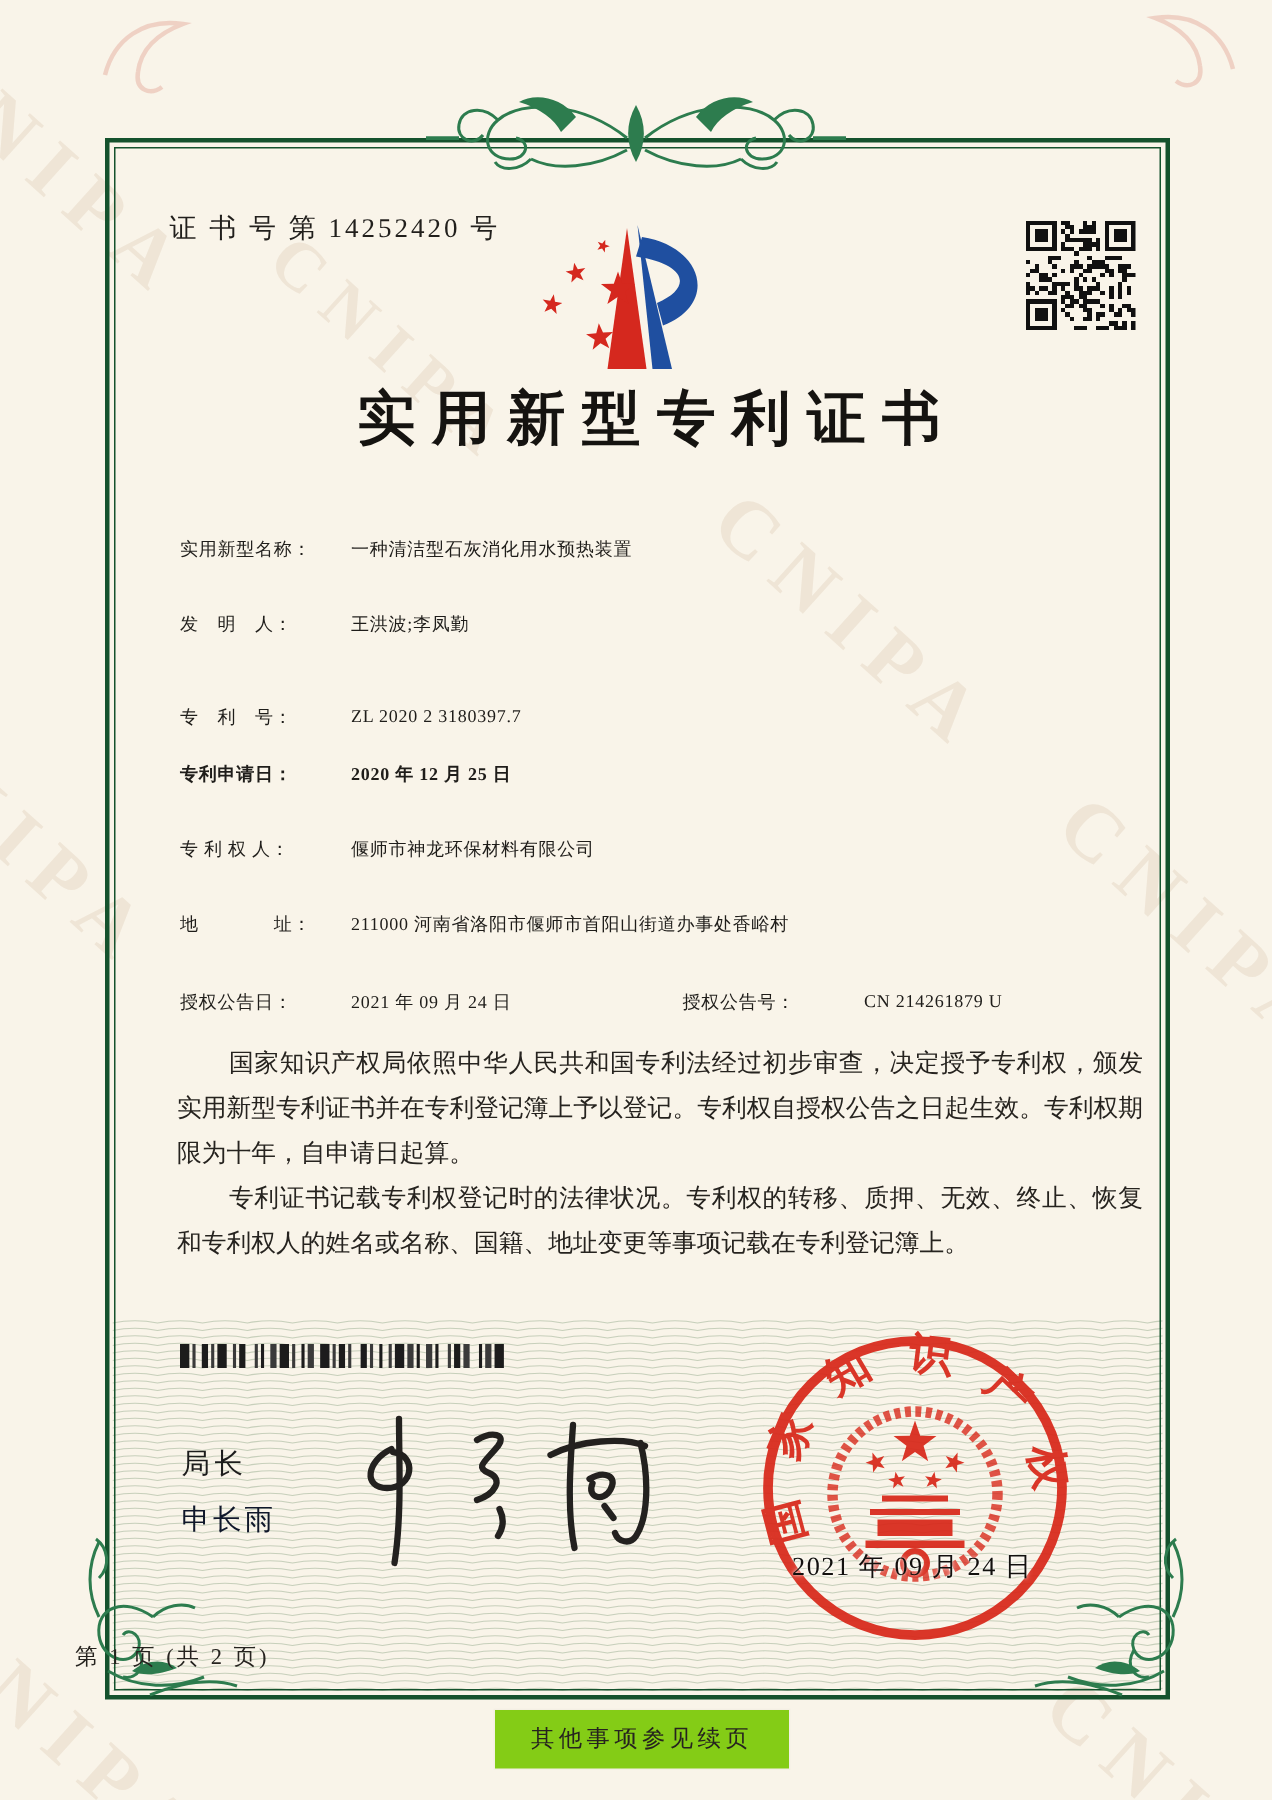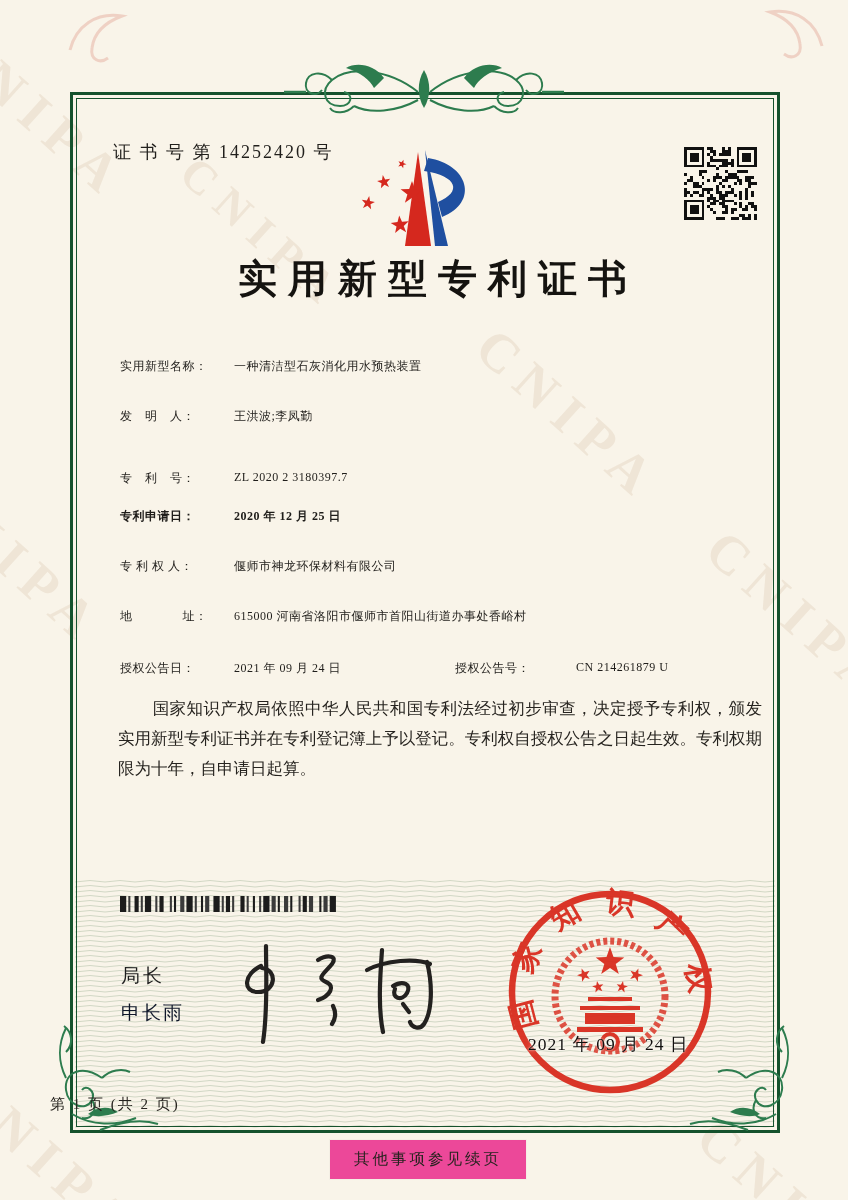--- a/index.html
+++ b/index.html
@@ -47,21 +47,21 @@
         font-size:19px;letter-spacing:2px;color:#0f172a;}
   #signature{left:230px;top:940px;width:215px;height:110px;z-index:5;}
 
   #seal{left:500px;top:882px;width:220px;height:220px;z-index:5;opacity:.93;}
   #seal-date{left:528px;top:1032px;font-size:17.5px;letter-spacing:1px;color:#12100e;z-index:6;
         text-shadow:0 0 2px rgba(255,255,255,.85),0 0 4px rgba(255,255,255,.6);}
 
   #page-no{left:50px;top:1095px;width:710px;text-align:left;font-size:15px;
         letter-spacing:2px;color:#26231f;}
 
-  #cont-note{left:330px;top:1140px;background:#ec4899;padding:9px 24px;font-size:15.5px;
+  #cont-note{left:330px;top:1140px;background:#84cc16;padding:9px 24px;font-size:15.5px;
         letter-spacing:3px;color:#26231f;z-index:4;box-shadow:0 0 0 1px rgba(0,0,0,0.02);}
 </style>
 </head>
 <body>
 
 <div id="page">
 
   <div class="wm" style="left:-28px;top:14px;font-size:54px;">CNIPA</div>
   <div class="wm" style="left:205px;top:146px;font-size:46px;">CNIPA</div>
   <div class="wm" style="left:505px;top:316px;font-size:54px;">CNIPA</div>
@@ -480,31 +480,32 @@
   <div class="abs frow" style="top:508px;font-weight:bold;">
     <span class="lab">专利申请日：</span>
     <span class="val">2020 年 12 月 25 日</span>
   </div>
   <div class="abs frow" style="top:558px;">
     <span class="lab">专 利 权 人：</span>
     <span class="val">偃师市神龙环保材料有限公司</span>
   </div>
   <div class="abs frow" style="top:608px;">
     <span class="lab">地　　　　址：</span>
-    <span class="val">615000 河南省洛阳市偃师市首阳山街道办事处香峪村</span>
+    <span class="val">211000 河南省洛阳市偃师市首阳山街道办事处香峪村</span>
   </div>
   <div class="abs frow" style="top:660px;">
     <span class="lab">授权公告日：</span>
     <span class="val">2021 年 09 月 24 日</span>
     <span class="lab2">授权公告号：</span>
     <span class="val2">CN 214261879 U</span>
   </div>
 
   <div class="abs" id="paras">
     <p>国家知识产权局依照中华人民共和国专利法经过初步审查，决定授予专利权，颁发实用新型专利证书并在专利登记簿上予以登记。专利权自授权公告之日起生效。专利权期限为十年，自申请日起算。</p>
+    <p>专利证书记载专利权登记时的法律状况。专利权的转移、质押、无效、终止、恢复和专利权人的姓名或名称、国籍、地址变更等事项记载在专利登记簿上。</p>
   </div>
 
   <svg class="abs" id="barcode" preserveAspectRatio="none" viewBox="0 0 105 16">
       <rect x="0" y="0" width="3" height="16" fill="#1c1c1c"></rect>
       <rect x="4" y="0" width="1" height="16" fill="#3a3a3a"></rect>
       <rect x="7" y="0" width="2" height="16" fill="#1c1c1c"></rect>
       <rect x="10" y="0" width="1" height="16" fill="#3a3a3a"></rect>
       <rect x="12" y="0" width="3" height="16" fill="#1c1c1c"></rect>
       <rect x="17" y="0" width="1" height="16" fill="#3a3a3a"></rect>
       <rect x="19" y="0" width="2" height="16" fill="#1c1c1c"></rect>

